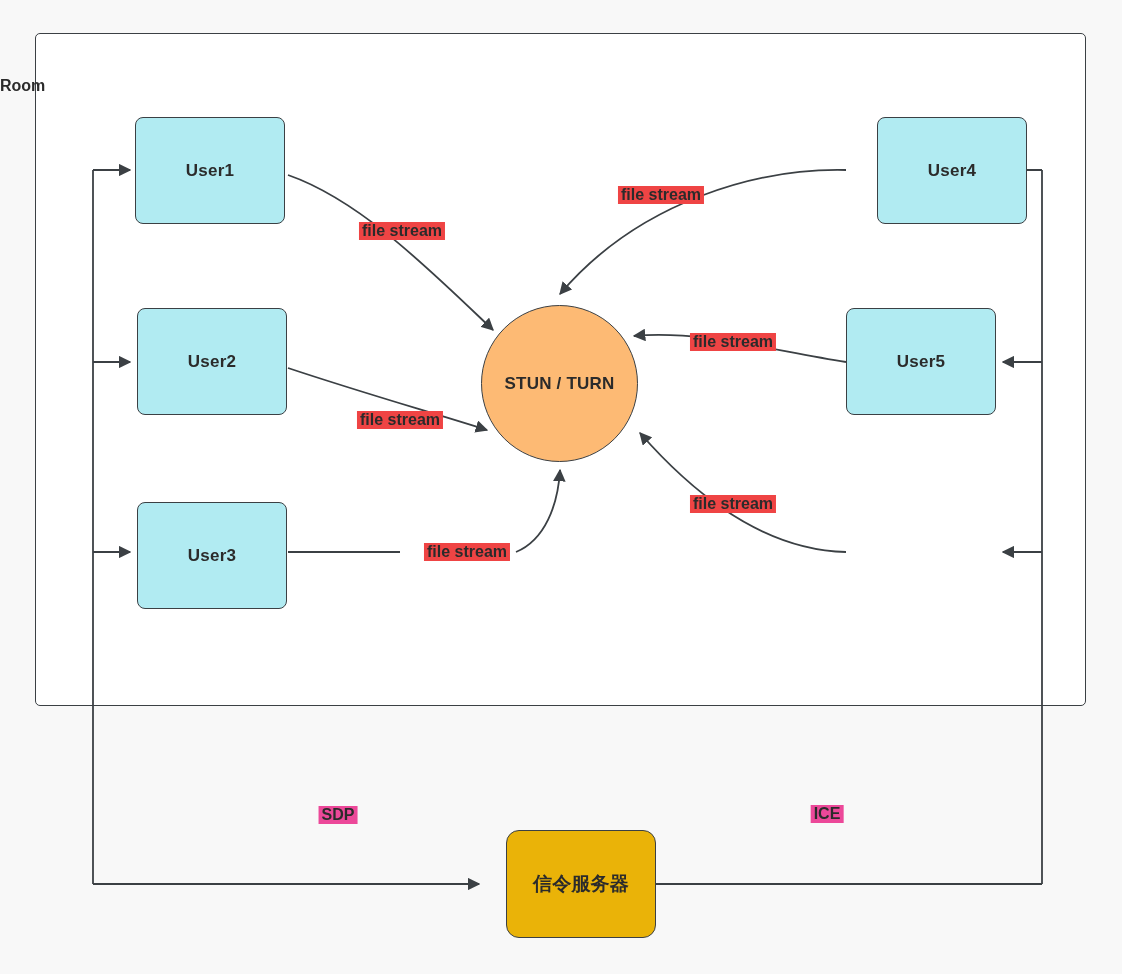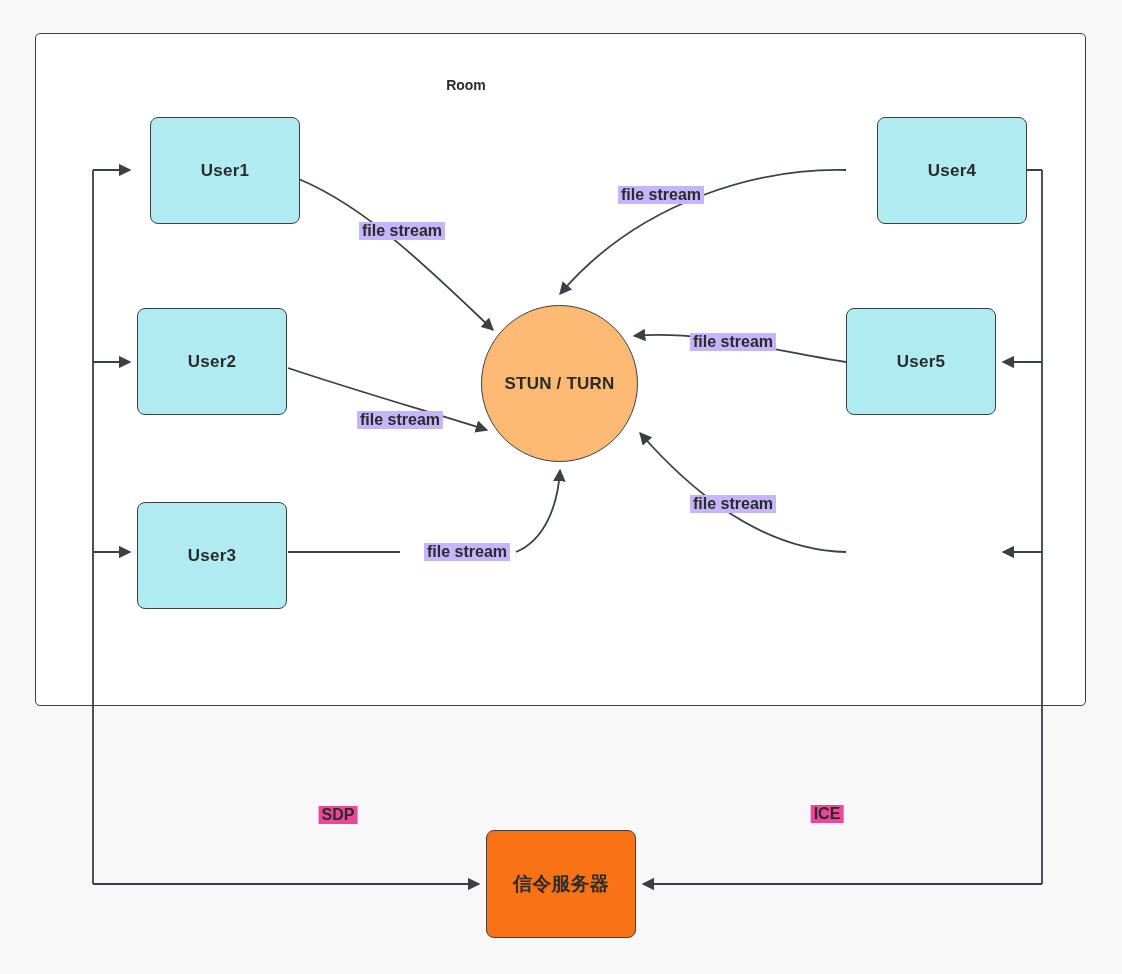--- a/index.html
+++ b/index.html
@@ -48,47 +48,48 @@
     box-sizing: border-box;
     background: #ffffff;
     border: 1.5px solid #3b4044;
     border-radius: 5px;
   }
   .room-title {
     position: absolute;
     left: 0;
     top: 77px;
     width: 932px;
-    text-align: center;
-    font-size: 14px;
+    text-align: left;
+    font-size: 16px;
     font-weight: bold;
     color: #2b2b2b;
   }
   .hub-node {
     width: 157px;
     height: 157px;
     border-radius: 50%;
     background: #fdba74;
     border: 1.6px solid #3b4044;
     font-size: 17px;
   }
   .server-node {
     width: 150px;
     height: 108px;
-    background: #f97316;
+    background: #eab308;
     border: 1.6px solid #3b4044;
-    border-radius: 8px;
+    border-radius: 13px;
     font-size: 19px;
+    margin-left: 20px;
   }
   .edge-label {
     position: absolute;
     font-size: 16px;
     font-weight: bold;
     color: #2b2b2b;
-    background: #c4b5fd;
+    background: #ef4444;
     padding: 0 3px;
     white-space: nowrap;
     transform: translate(-50%, -50%);
   }
   .edge-label.on-bg {
     background: #ec4899;
   }
 </style>
 </head>
 <body>
@@ -124,21 +125,21 @@
       <path d="M 288 368 C 360 392 430 412 487 430" marker-end="url(#arrow)"></path>
       <path d="M 288 552 L 400 552"></path>
       <path d="M 516 552 C 545 540 558 505 560 470" marker-end="url(#arrow)"></path>
 
       <path d="M 846 170 C 760 168 640 200 560 294" marker-end="url(#arrow)"></path>
       <path d="M 846 362 C 770 350 700 330 634 336" marker-end="url(#arrow)"></path>
       <path d="M 846 552 C 760 550 690 490 640 433" marker-end="url(#arrow)"></path>
     </g>
   </svg>
 
-  <div class="node user-node" style="left:150px; top:117px;">
+  <div class="node user-node" style="left:135px; top:117px;">
     <span>User1</span>
   </div>
   <div class="node user-node" style="left:137px; top:308px;">
     <span>User2</span>
   </div>
   <div class="node user-node" style="left:137px; top:502px;">
     <span>User3</span>
   </div>
   <div class="node user-node" style="left:846px; top:117px;margin-left:31px;">
     <span>User4</span>

